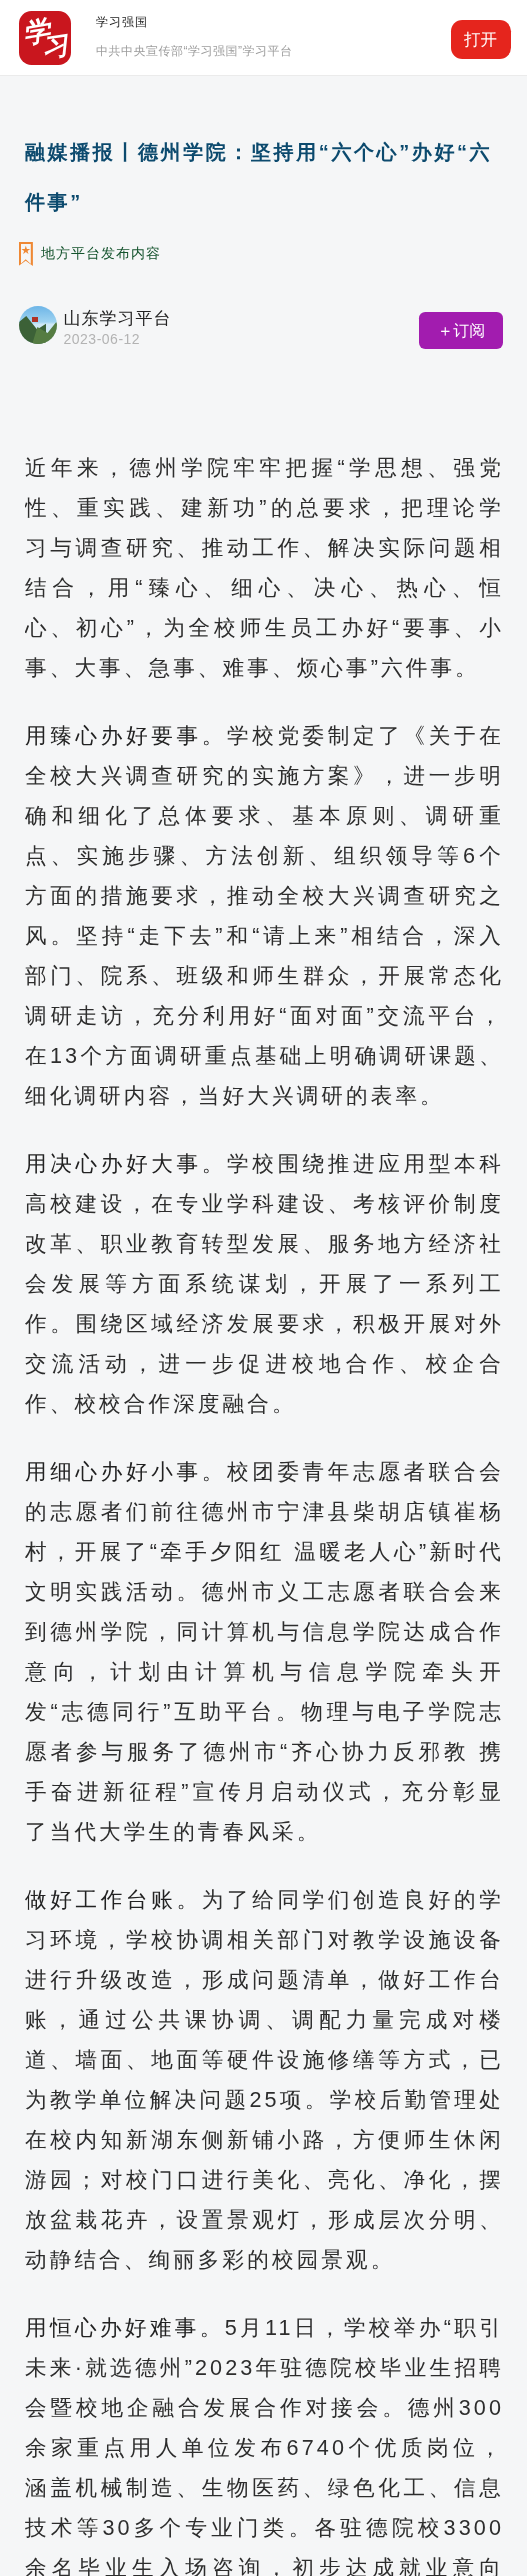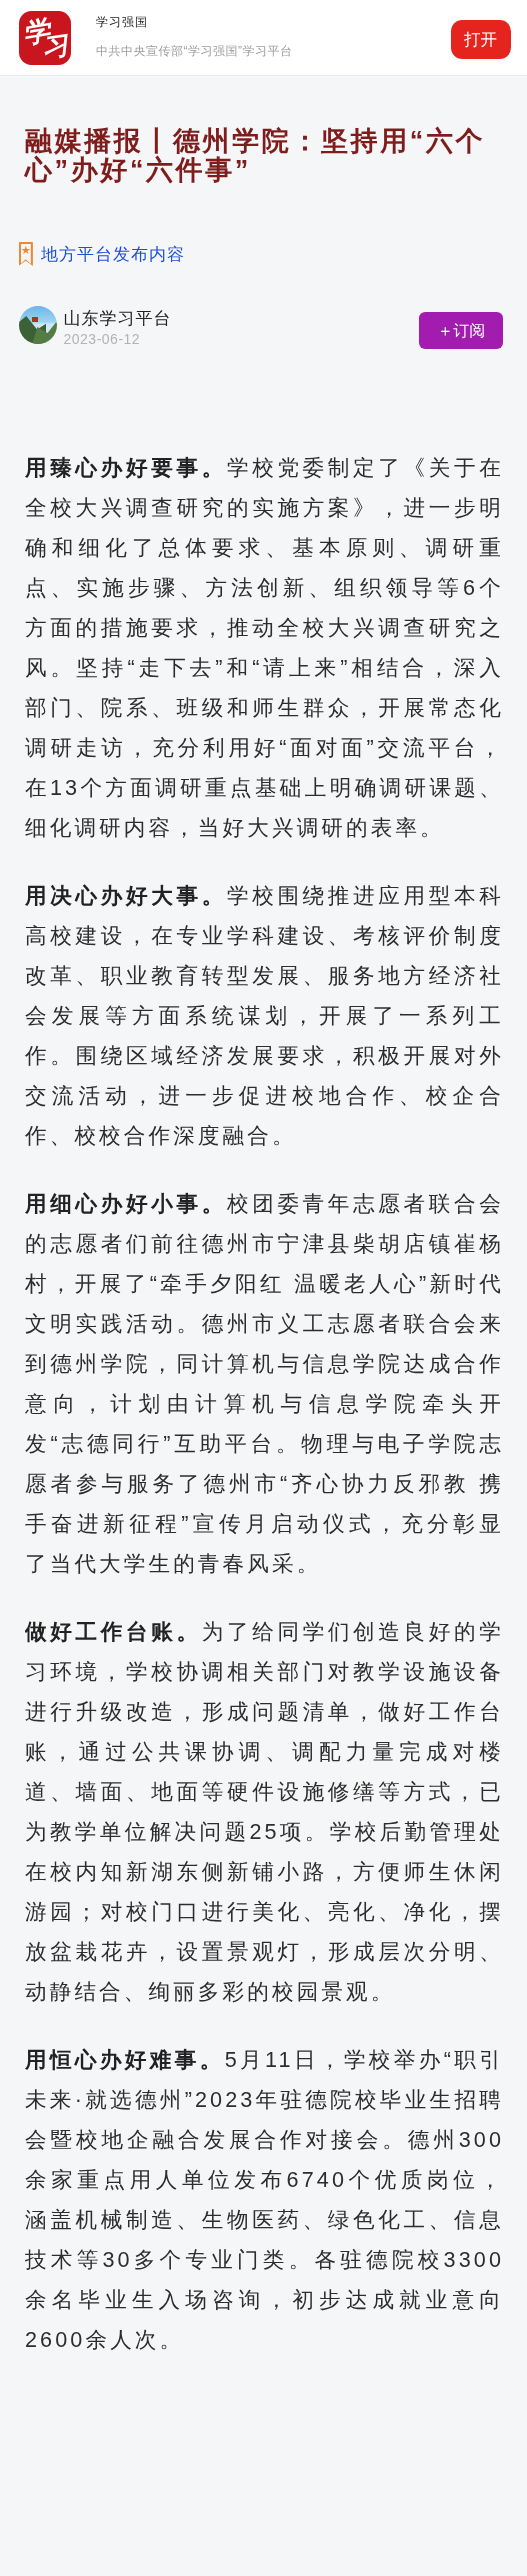--- a/index.html
+++ b/index.html
@@ -34,38 +34,38 @@
   }
   .open-btn {
     position:absolute; right:17.5px; top:19.6px; width:60px; height:39px;
     background:#e5251d; border-radius:11.3px; border:none;
     color:#ffffff; font-size:16.5px; text-align:center; line-height:39px;
     font-family:Liberation Sans, sans-serif; cursor:pointer;
   }
   
   .article-title {
     position:absolute; left:25px; top:127px; width:482px;
-    font-size:27px; line-height:29px; letter-spacing:2.6px;
-    font-weight:700; color:#7f1d1d;
+    font-size:20px; line-height:50px; letter-spacing:2.6px;
+    font-weight:700; color:#0c4a6e;
   }
   .badge-row { position:absolute; left:18.5px; top:241px; height:26px; display:flex; align-items:center; }
   .badge-icon { position:relative; width:14.4px; height:24px; margin-right:8.2px; }
   .badge-icon .bk-outer {
     position:absolute; inset:0; background:#ef8834;
     clip-path:polygon(0 0,100% 0,100% 100%,50% 78%,0 100%);
   }
   .badge-icon .bk-inner {
     position:absolute; left:2.1px; top:2.1px; right:2.1px; bottom:2.1px; background:#f5f6f7;
     clip-path:polygon(0 0,100% 0,100% 100%,50% 76%,0 100%);
   }
   .badge-icon .bk-star {
     position:absolute; left:0; top:1px; width:14.4px; text-align:center;
     color:#ef8834; font-size:11.3px; line-height:14.4px;
   }
-  .badge-label { font-size:17px; color:#1d4ed8; letter-spacing:1px; }
+  .badge-label { font-size:14px; color:#14532d; letter-spacing:1px; }
   .publisher-row { position:absolute; left:18.5px; top:306px; width:490px; height:40px; }
   .avatar {
     position:absolute; left:0; top:0; width:38px; height:38px; border-radius:50%;
     overflow:hidden; background:linear-gradient(180deg,#6db5e7 0%,#9fd3f1 42%,#cfe8f7 48%);
   }
   .avatar .mtn1 {
     position:absolute; left:-3.1px; bottom:-2.1px; width:31px; height:30px; background:#3c6137;
     clip-path:polygon(0 100%,0 30%,35% 0,70% 45%,100% 25%,100% 100%);
   }
   .avatar .mtn2 {
@@ -82,21 +82,21 @@
     font-family:inherit; cursor:pointer;
   }
   
   .article-body {
     position:absolute; left:25px; top:448px; width:479px; height:2823px; overflow:hidden;
   }
   .article-body p {
     font-size:21.6px; line-height:40px; letter-spacing:3.1px; color:#2d2d2d;
     margin-bottom:28px; text-align:justify;
   }
-  .article-body p b { font-weight:700; color:#222222; }
+  .article-body p b { font-weight:400; color:#222222; }
 </style>
 </head>
 <body>
 
 <div class="page">
 
   <header class="appbar">
     <div class="app-logo">
       <span class="ch1">学</span>
       <span class="ch2">习</span>
@@ -122,20 +122,21 @@
       <span class="mtn1"></span>
         <span class="mtn2"></span>
         <span class="temple"></span>
     </div>
     <div class="publisher-name">山东学习平台</div>
     <div class="publisher-date">2023-06-12</div>
     <button class="subscribe-btn">＋订阅</button>
   </div>
 
   <div class="article-body">
+      <p><span>近年来，德州学院牢牢把握“学思想、强党性、重实践、建新功”的总要求，把理论学习与调查研究、推动工作、解决实际问题相结合，用“臻心、细心、决心、热心、恒心、初心”，为全校师生员工办好“要事、小事、大事、急事、难事、烦心事”六件事。</span></p>
       <p><b>用臻心办好要事。</b><span>学校党委制定了《关于在全校大兴调查研究的实施方案》，进一步明确和细化了总体要求、基本原则、调研重点、实施步骤、方法创新、组织领导等6个方面的措施要求，推动全校大兴调查研究之风。坚持“走下去”和“请上来”相结合，深入部门、院系、班级和师生群众，开展常态化调研走访，充分利用好“面对面”交流平台，在13个方面调研重点基础上明确调研课题、细化调研内容，当好大兴调研的表率。</span></p>
       <p><b>用决心办好大事。</b><span>学校围绕推进应用型本科高校建设，在专业学科建设、考核评价制度改革、职业教育转型发展、服务地方经济社会发展等方面系统谋划，开展了一系列工作。围绕区域经济发展要求，积极开展对外交流活动，进一步促进校地合作、校企合作、校校合作深度融合。</span></p>
       <p><b>用细心办好小事。</b><span>校团委青年志愿者联合会的志愿者们前往德州市宁津县柴胡店镇崔杨村，开展了“牵手夕阳红 温暖老人心”新时代文明实践活动。德州市义工志愿者联合会来到德州学院，同计算机与信息学院达成合作意向，计划由计算机与信息学院牵头开发“志德同行”互助平台。物理与电子学院志愿者参与服务了德州市“齐心协力反邪教 携手奋进新征程”宣传月启动仪式，充分彰显了当代大学生的青春风采。</span></p>
       <p><b>做好工作台账。</b><span>为了给同学们创造良好的学习环境，学校协调相关部门对教学设施设备进行升级改造，形成问题清单，做好工作台账，通过公共课协调、调配力量完成对楼道、墙面、地面等硬件设施修缮等方式，已为教学单位解决问题25项。学校后勤管理处在校内知新湖东侧新铺小路，方便师生休闲游园；对校门口进行美化、亮化、净化，摆放盆栽花卉，设置景观灯，形成层次分明、动静结合、绚丽多彩的校园景观。</span></p>
       <p><b>用恒心办好难事。</b><span>5月11日，学校举办“职引未来·就选德州”2023年驻德院校毕业生招聘会暨校地企融合发展合作对接会。德州300余家重点用人单位发布6740个优质岗位，涵盖机械制造、生物医药、绿色化工、信息技术等30多个专业门类。各驻德院校3300余名毕业生入场咨询，初步达成就业意向2600余人次。</span></p>
     </div>
 
 </div>
 
 

